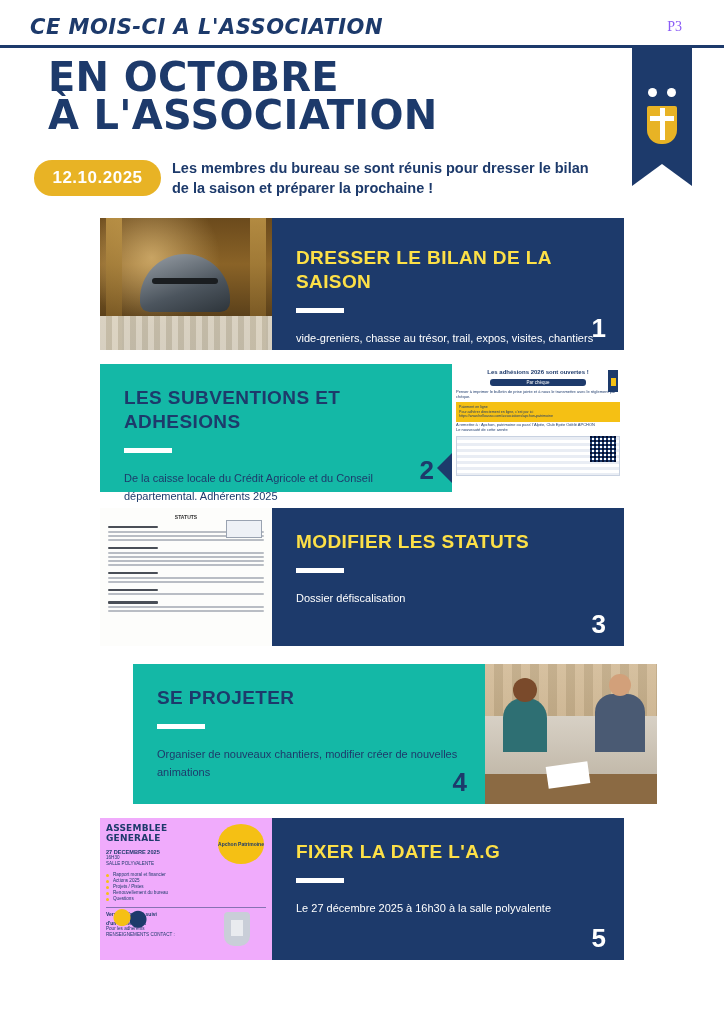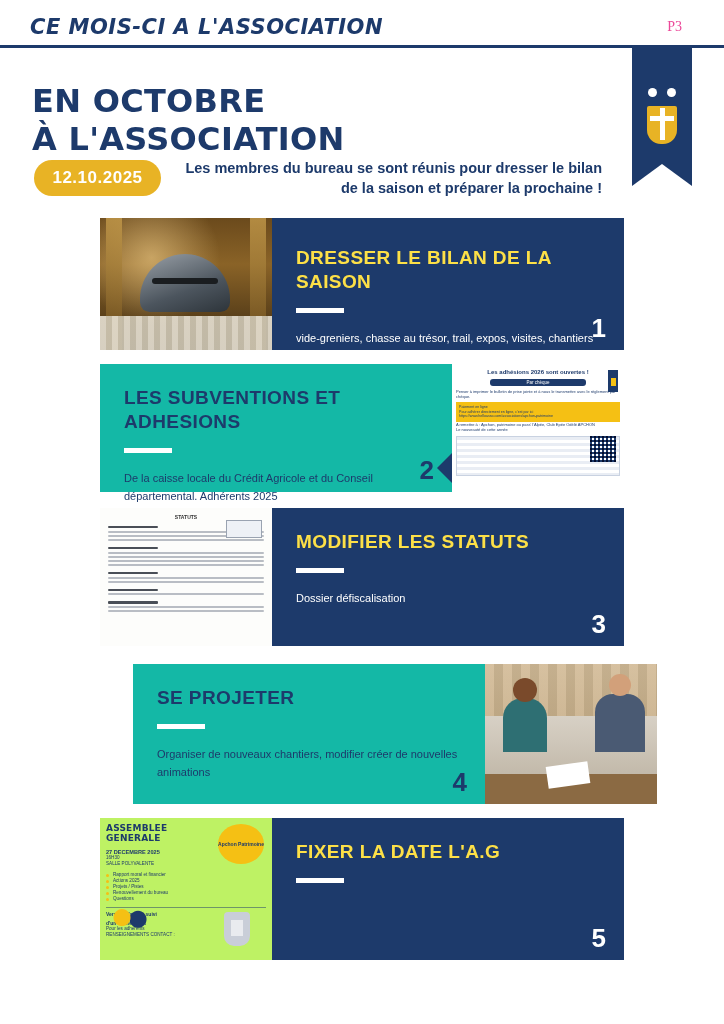--- a/index.html
+++ b/index.html
@@ -40,54 +40,53 @@
     font-size: 21px;
     letter-spacing: 0.5px;
     color: #1d3a6b;
     white-space: nowrap;
   }
   .header-page {
     position: absolute;
     right: 42px; top: 19px;
     font-family: "Liberation Serif", serif;
     font-size: 14px;
-    color: #ec4899;
+    color: #8b5cf6;
   }
 
   
   .main-title {
     position: absolute;
-    left: 32px; top: 58px;
+    left: 48px; top: 58px;
     font-family: "DejaVu Sans", sans-serif;
     font-weight: bold;
-    font-size: 32px;
+    font-size: 40px;
     line-height: 38px;
     color: #1d3a6b;
     letter-spacing: 0.3px;
-    margin-top: 24px;
   }
   .date-pill {
     position: absolute;
     left: 34px; top: 160px;
     width: 127px; height: 36px;
     background: #e8b325;
     border-radius: 18px;
     color: #ffffff;
     font-size: 17px;
     font-weight: bold;
     display: flex;
     align-items: center;
     justify-content: center;
     letter-spacing: 0.5px;
   }
   .intro {
     position: absolute;
     left: 172px; top: 158px;
     width: 430px;
-    text-align: right;
+    text-align: left;
     font-size: 14.5px;
     line-height: 20px;
     font-weight: bold;
     color: #1d3a6b;
   }
 
   
   .emblem {
     position: absolute;
     left: 632px; top: 48px;
@@ -337,21 +336,21 @@
     background: #8b6a43;
   }
   .img-people .paper {
     position: absolute; left: 62px; bottom: 18px; width: 42px; height: 22px;
     background: #ffffff; transform: rotate(-8deg);
   }
 
   
   .img-flyer {
     position: absolute; inset: 0;
-    background: #bef264;
+    background: #f0abfc;
     padding: 5px 6px;
     box-sizing: border-box;
     font-size: 4.6px;
     color: #1d3a6b;
     line-height: 6px;
   }
   .img-flyer .ttl {
     font-family: "DejaVu Sans", sans-serif;
     font-weight: bold; font-size: 9px; line-height: 10px; color: #1d3a6b;
     letter-spacing: .2px;
@@ -532,15 +531,16 @@
       <div class="foot">d'un buffet offert</div>
       <div>Pour les adhérents</div>
       <div>RENSEIGNEMENTS CONTACT :</div>
       <div class="people2"></div>
       <div class="trophy"></div>
     </div>
   </div>
   <div class="panel blue">
     <div class="head">FIXER LA DATE L'A.G</div>
     <div class="divider"></div>
+    <div class="body">Le 27 décembre 2025 à 16h30 à la salle polyvalente</div>
     <div class="num">5</div>
   </div>
 </div>
 
 </body></html>

